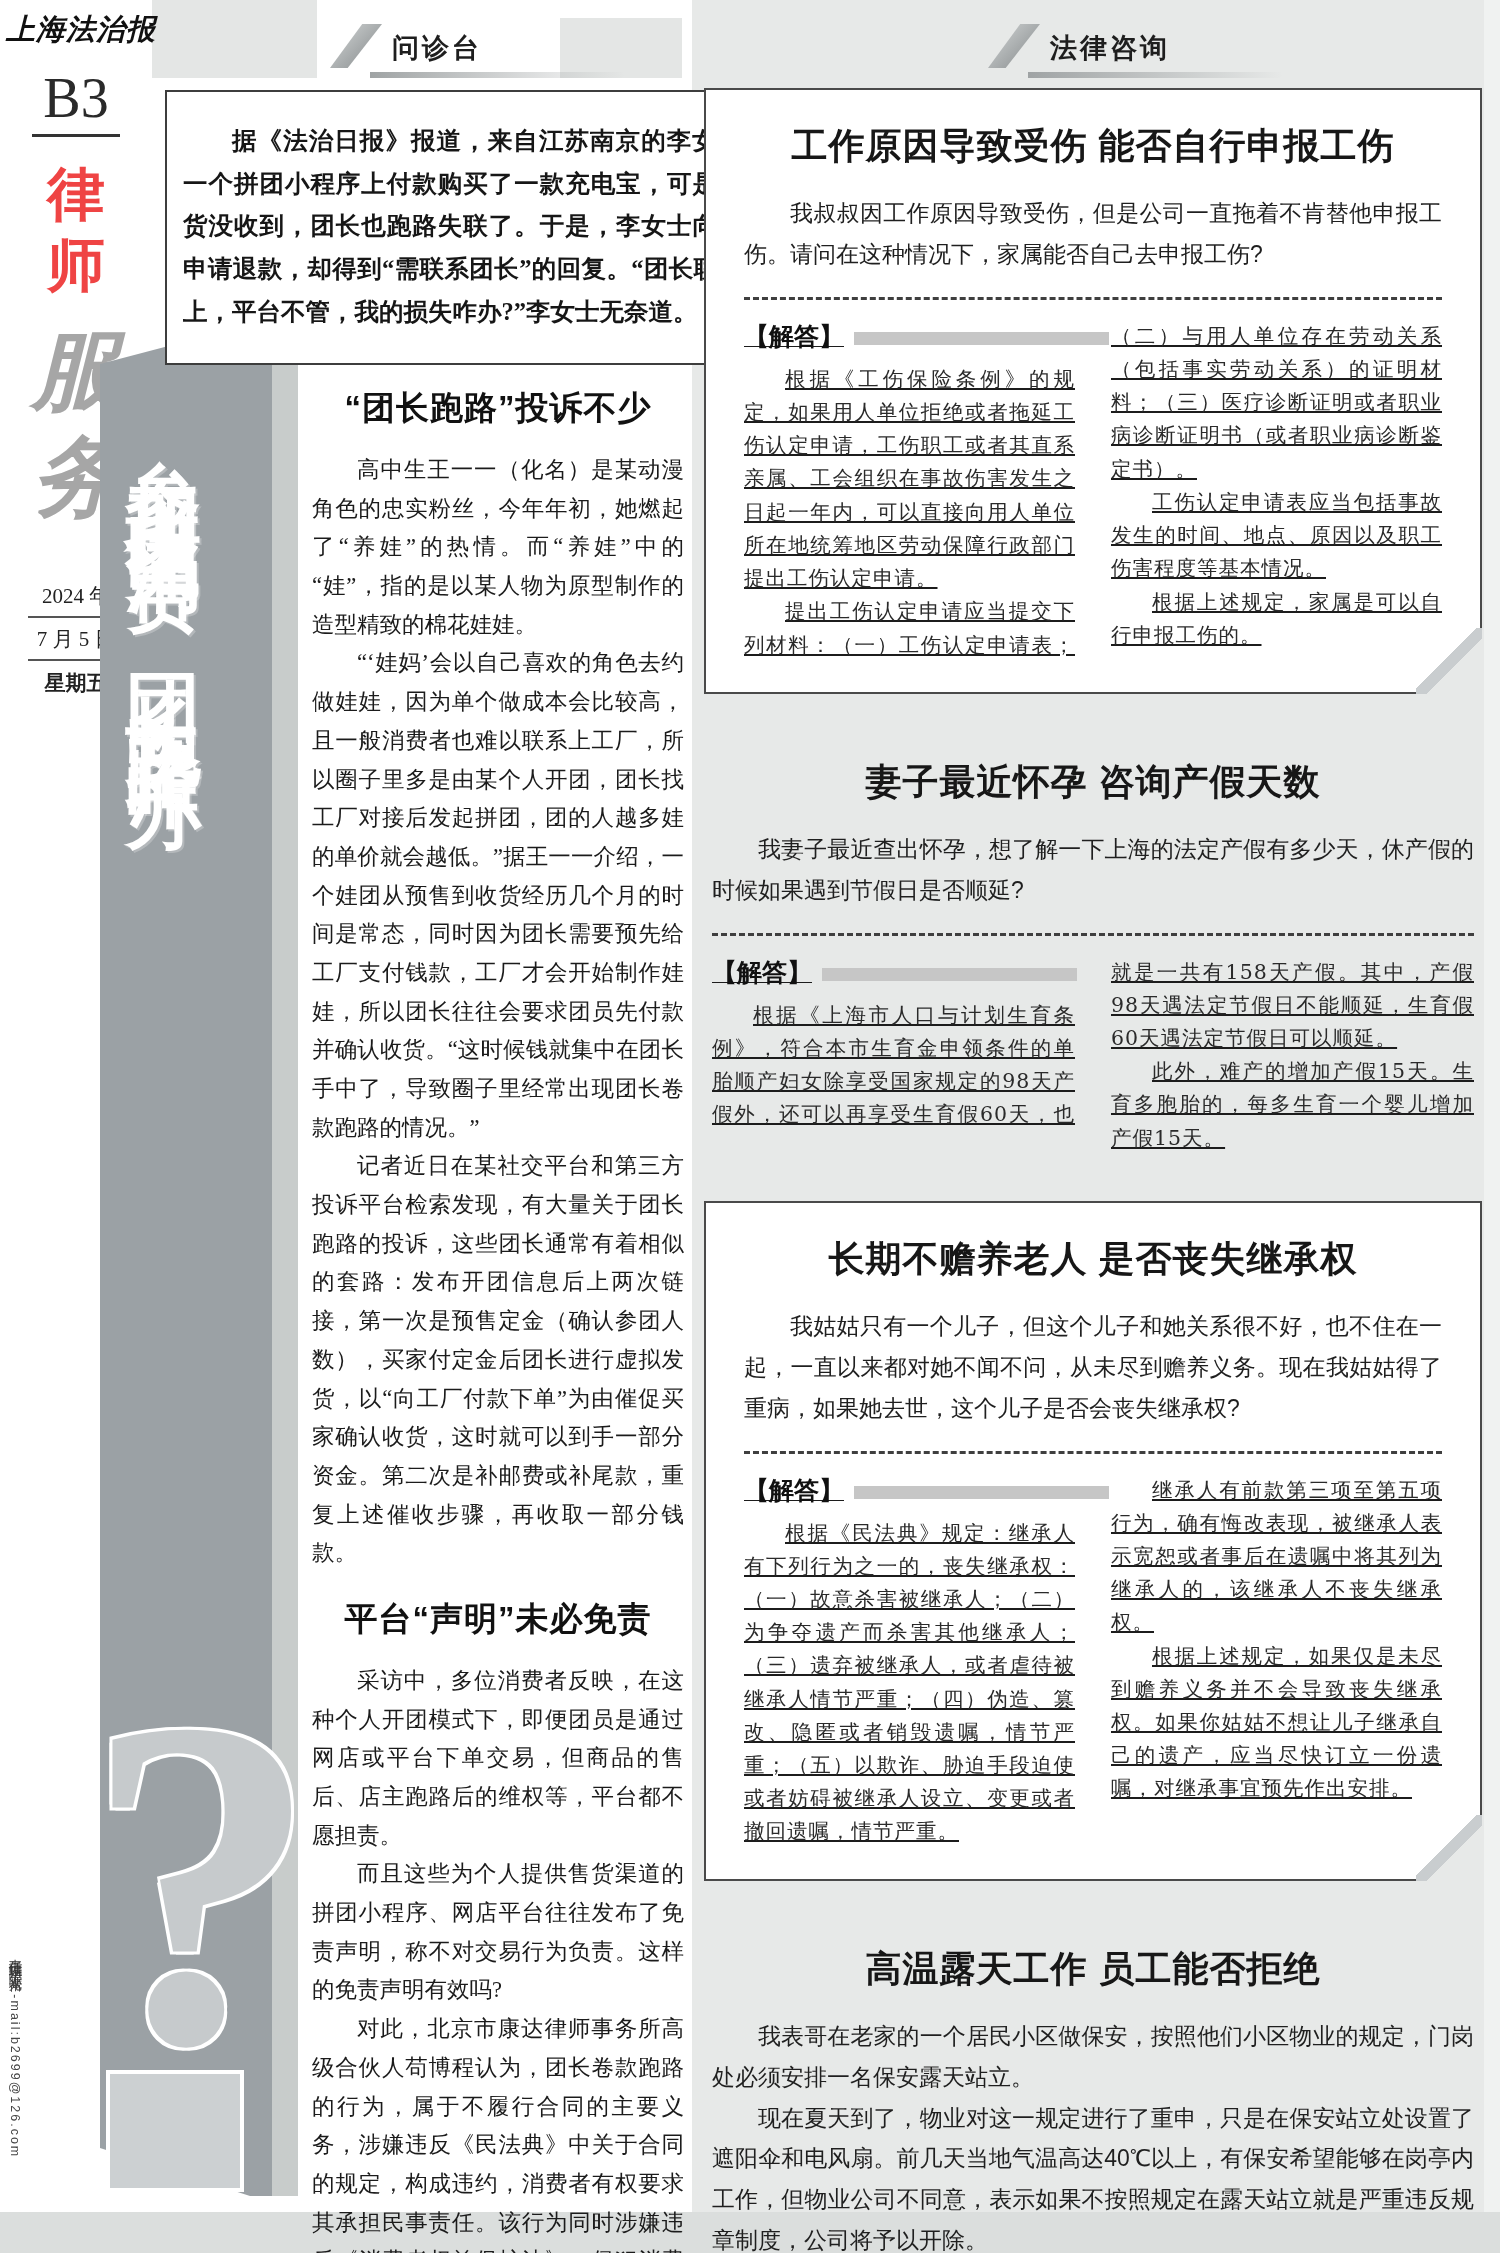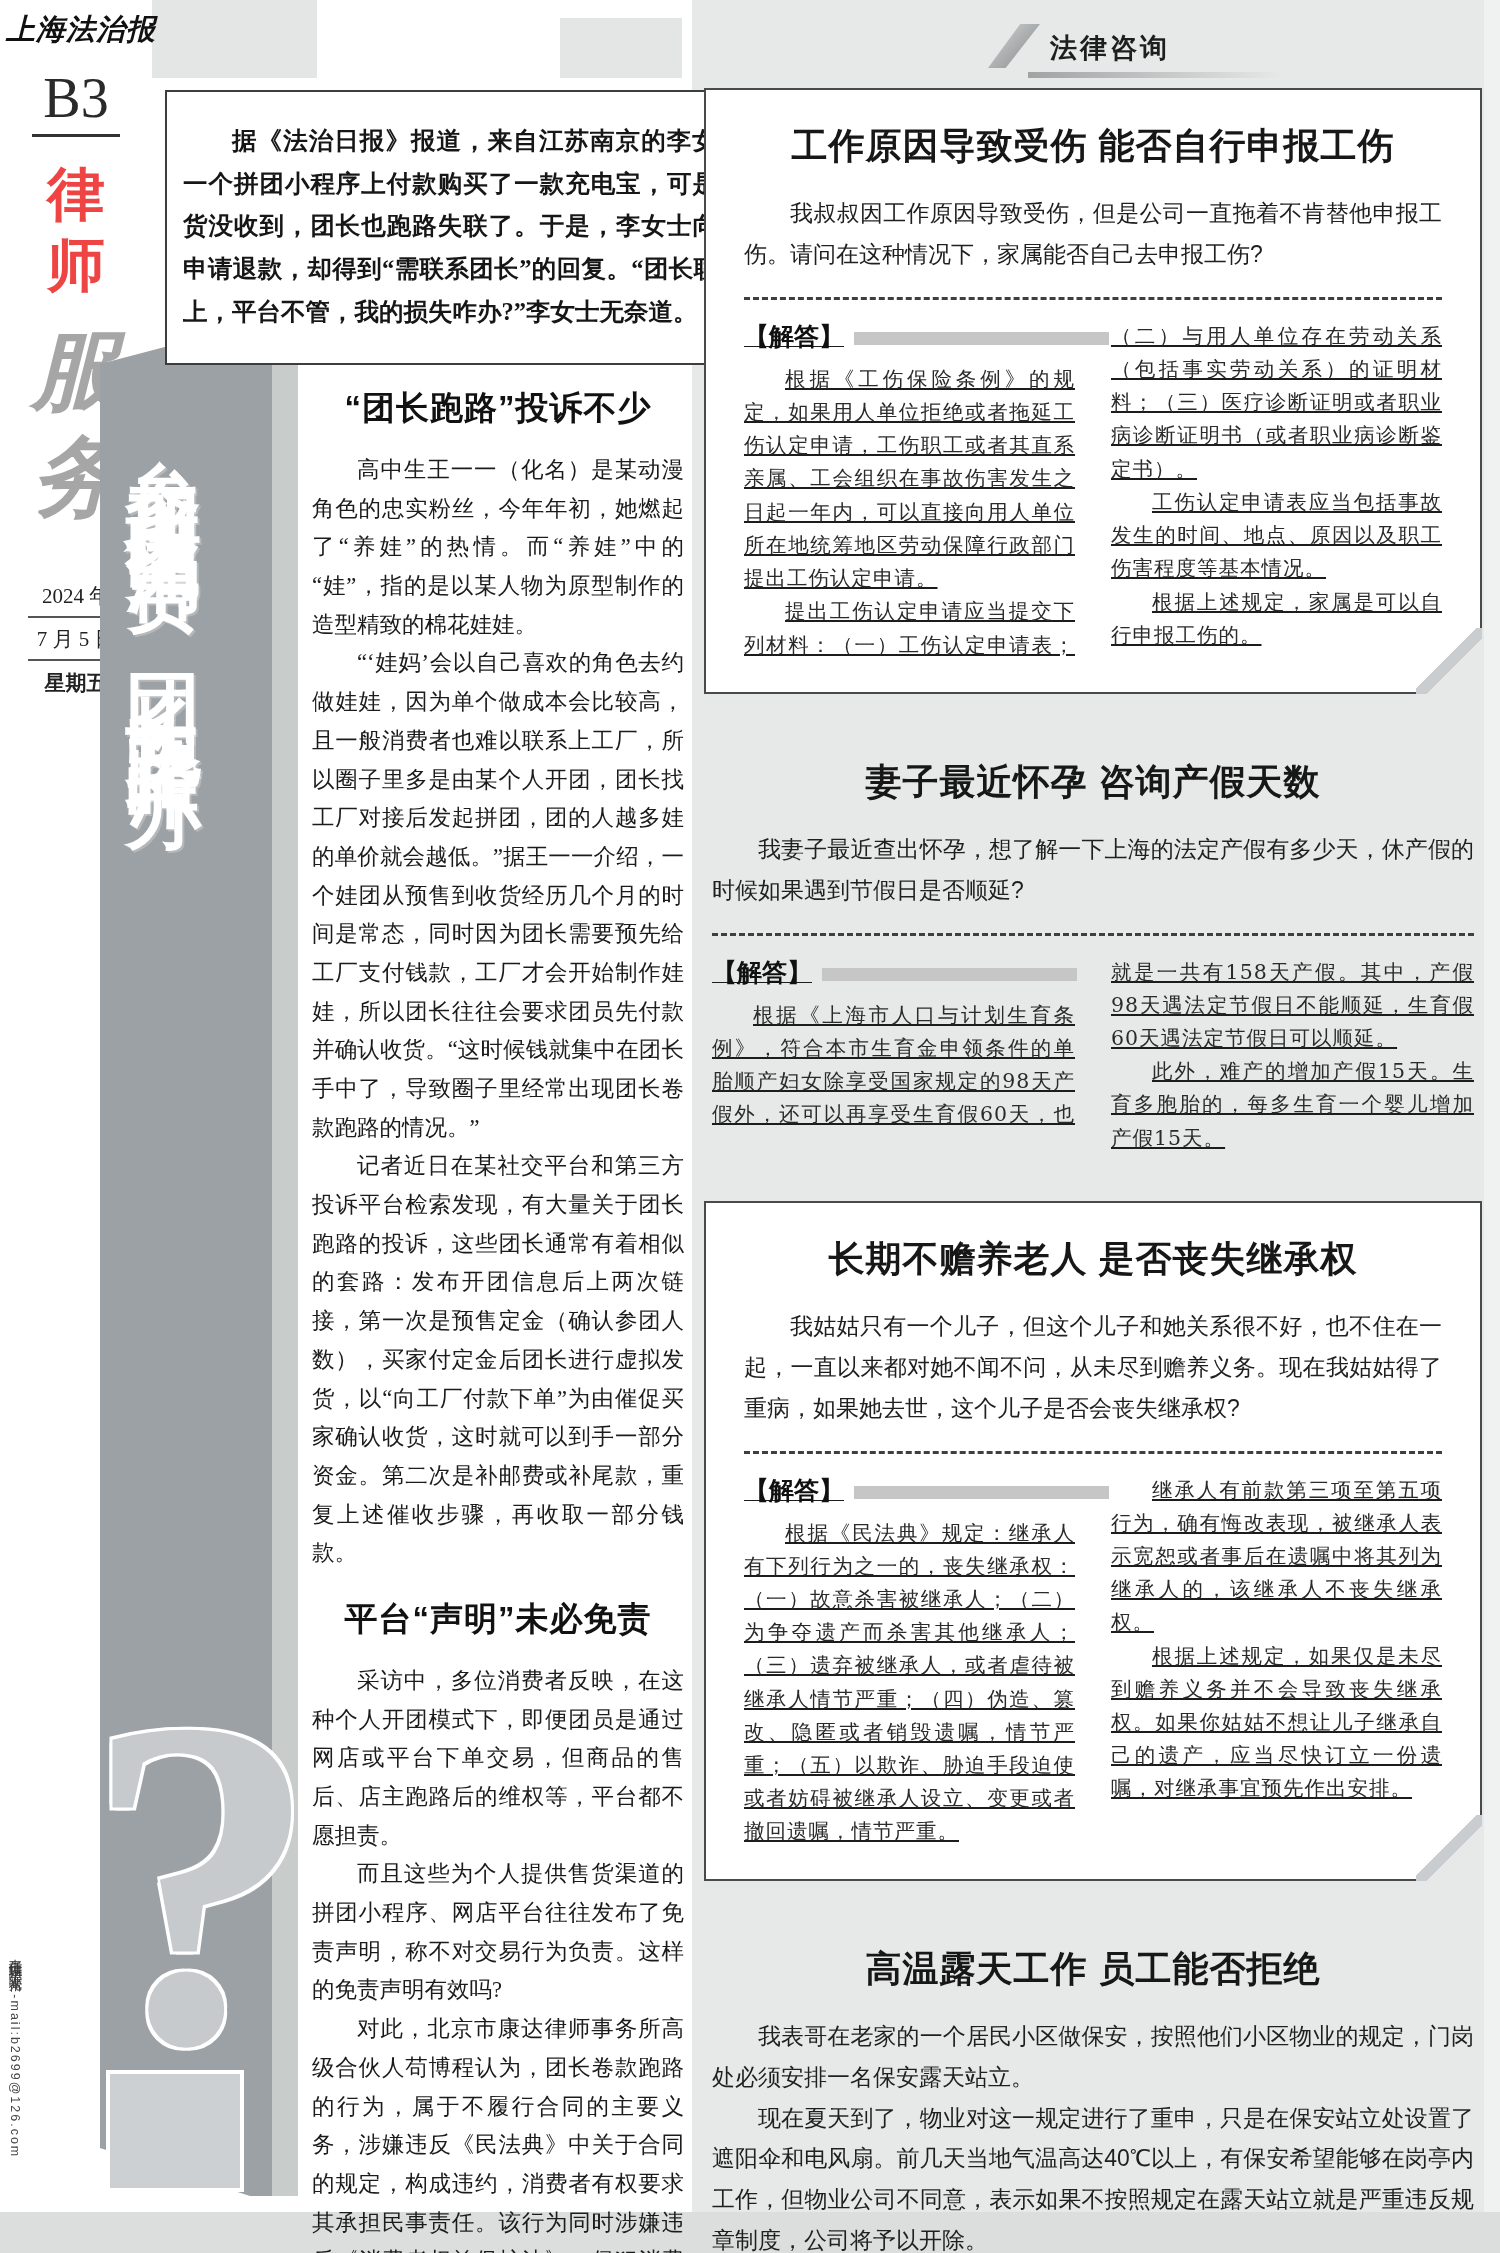--- a/index.html
+++ b/index.html
@@ -114,20 +114,27 @@
     <span class="em">E-mail:b2699@126.com</span>
   </div>
 
   <div id="panel"></div>
   <div id="v-title">参加拼团消费，团长跑路咋办</div>
   <div id="qmark-wrap">
     <span>?</span>
   </div>
   <div id="qdot"></div>
 
+  <div class="tab" style="left:330px;top:24px;">
+    <div class="row">
+      <div class="flag"></div>
+      <div class="lbl">问诊台</div>
+    </div>
+    <div class="bar"></div>
+  </div>
 
   <div id="intro-box">
     <p>据《法治日报》报道，来自江苏南京的李女士在一个拼团小程序上付款购买了一款充电宝，可是不但货没收到，团长也跑路失联了。于是，李女士向平台申请退款，却得到“需联系团长”的回复。“团长联系不上，平台不管，我的损失咋办?”李女士无奈道。</p>
   </div>
 
   <div id="article-col">
     <div class="sec-head">“团长跑路”投诉不少</div>
     <div class="body">
         <p>高中生王一一（化名）是某动漫角色的忠实粉丝，今年年初，她燃起了“养娃”的热情。而“养娃”中的“娃”，指的是以某人物为原型制作的造型精致的棉花娃娃。</p>
         <p>“‘娃妈’会以自己喜欢的角色去约做娃娃，因为单个做成本会比较高，且一般消费者也难以联系上工厂，所以圈子里多是由某个人开团，团长找工厂对接后发起拼团，团的人越多娃的单价就会越低。”据王一一介绍，一个娃团从预售到收货经历几个月的时间是常态，同时因为团长需要预先给工厂支付钱款，工厂才会开始制作娃娃，所以团长往往会要求团员先付款并确认收货。“这时候钱就集中在团长手中了，导致圈子里经常出现团长卷款跑路的情况。”</p>

